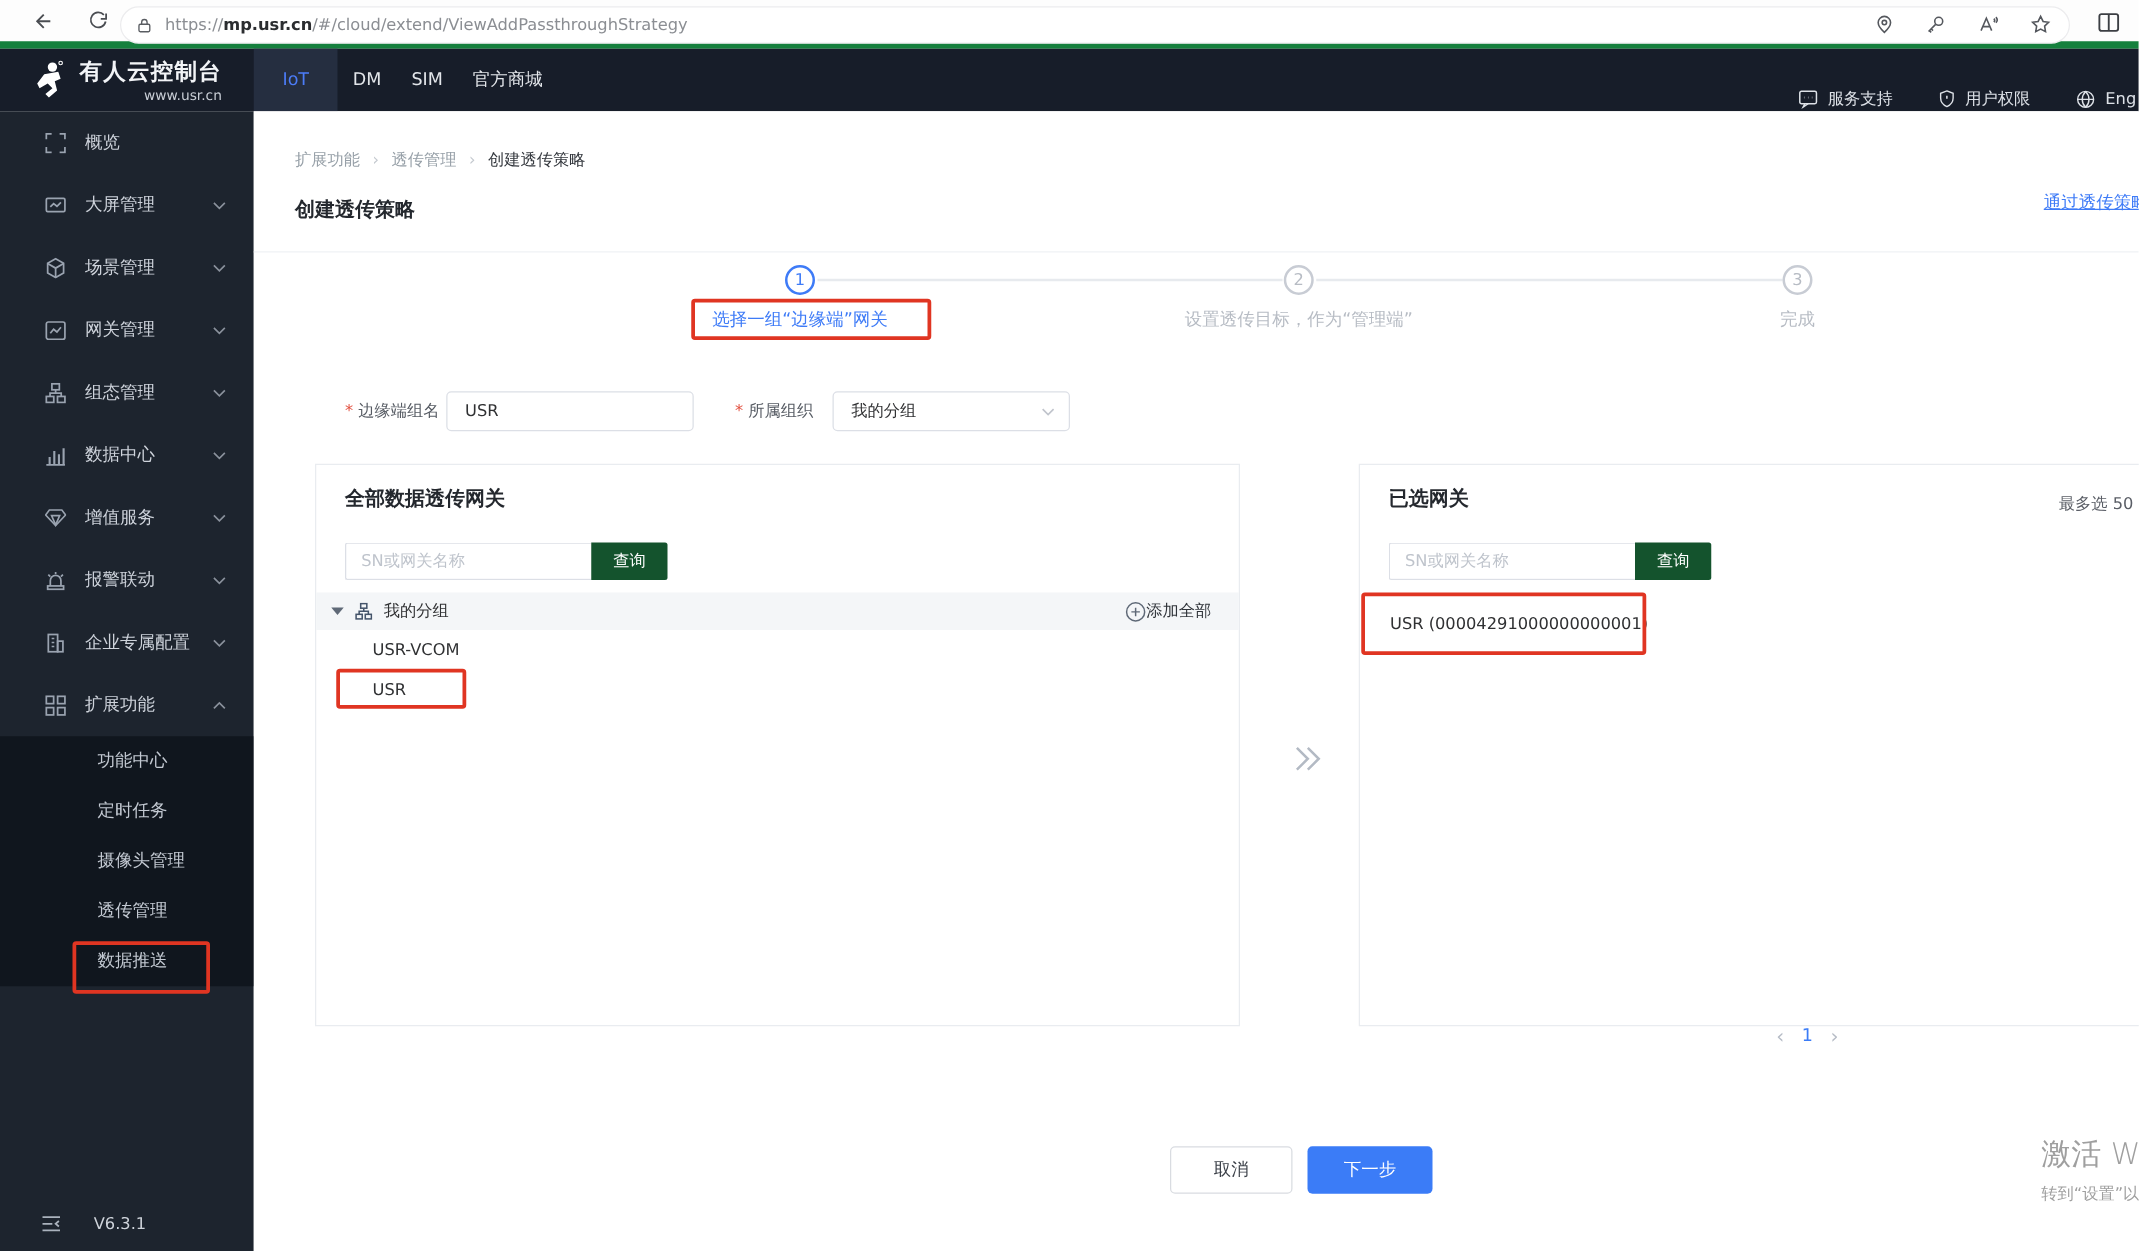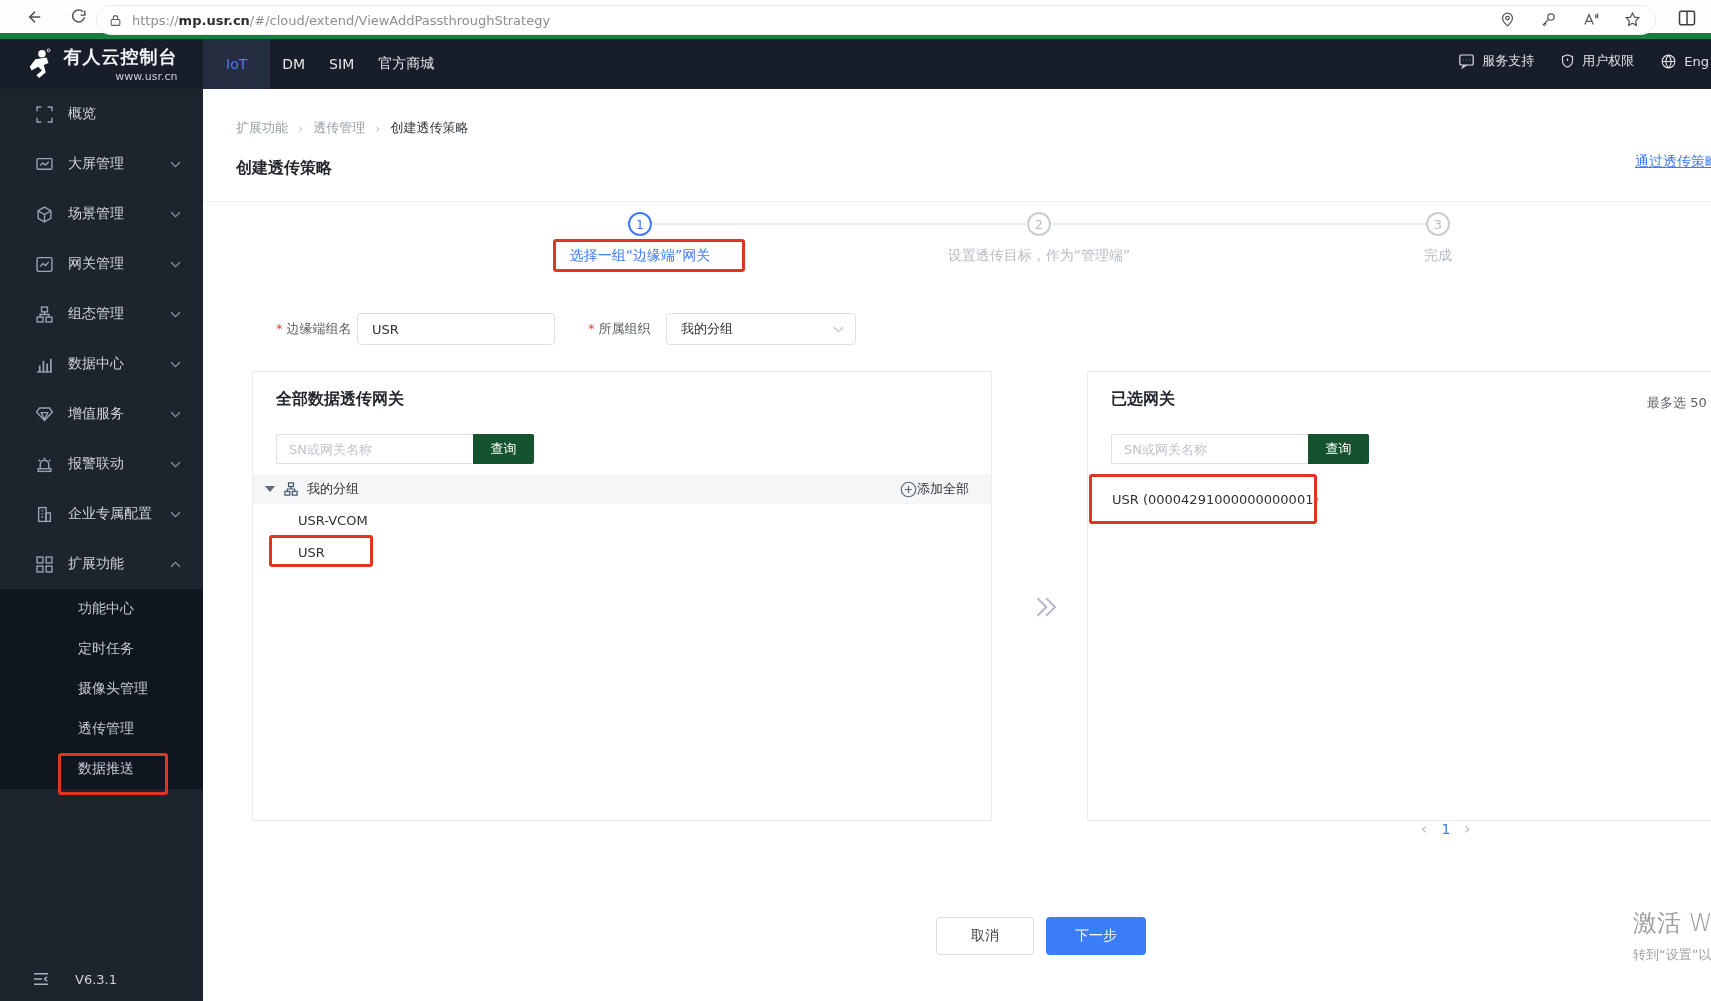--- a/index.html
+++ b/index.html
@@ -18,21 +18,21 @@
 
   
   .app-nav { position:absolute; left:0; top:39px; width:1711px; height:50px; background:#171d29; display:flex; align-items:stretch; }
   .logo-block { width:203px; display:flex; align-items:center; justify-content:center; gap:8px; }
   .logo-text { text-align:right; }
   .logo-title { color:#f2f4f7; font-size:18px; font-weight:bold; letter-spacing:1px; }
   .logo-sub { color:#c9ced6; font-size:11px; margin-top:1px; }
   .nav-tabs { display:flex; }
   .nav-tab { padding:0 12px; display:flex; align-items:center; font-size:14px; color:#e3e6ea; cursor:pointer; }
   .nav-tab.active { background:#252e40; color:#4c7cf7; padding:0 23px; }
-  .nav-right { position:absolute; right:2px; top:36px; height:50px; display:flex; align-items:center; gap:9px; }
+  .nav-right { position:absolute; right:2px; top:54px; height:50px; display:flex; align-items:center; gap:19px; }
   .nav-right .grp { display:flex; align-items:center; gap:7px; margin-left:17px; color:#dde1e7; font-size:13px; cursor:pointer; }
   .nav-right svg { color:#dde1e7; }
 
   
   .sidebar { position:absolute; left:0; top:89px; width:203px; height:912px; background:#1d242e; }
   .side-item { height:50px; display:flex; align-items:center; padding-left:36px; cursor:pointer; position:relative; }
   .side-item .s-icon { width:17px; height:17px; color:#9aa3b0; margin-right:15px; }
   .side-item .s-label { font-size:14px; color:#ced3db; }
   .side-item .chev { position:absolute; right:22px; color:#8a919c; }
   .submenu { background:#10161e; }

